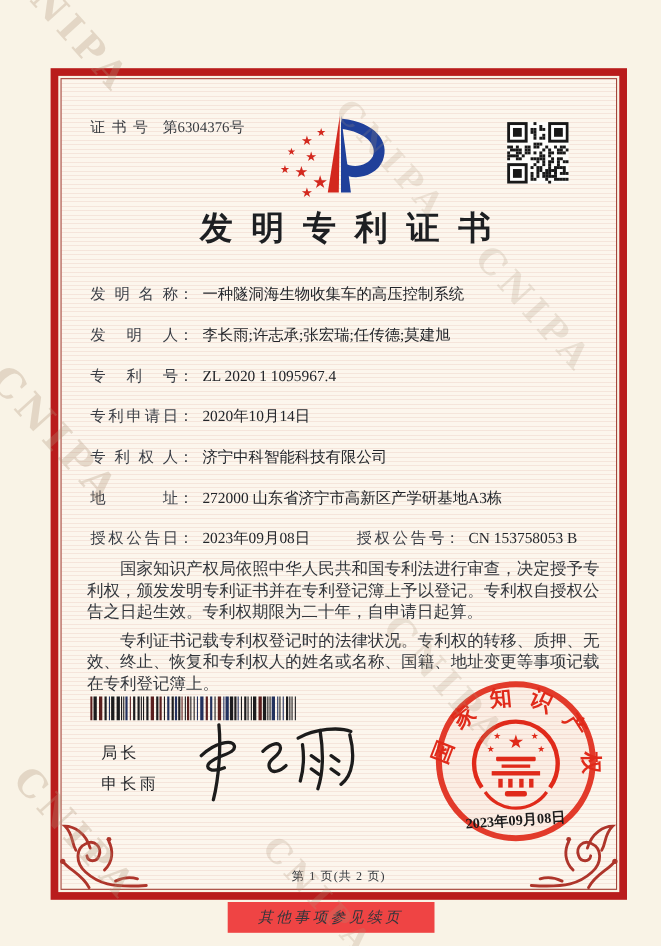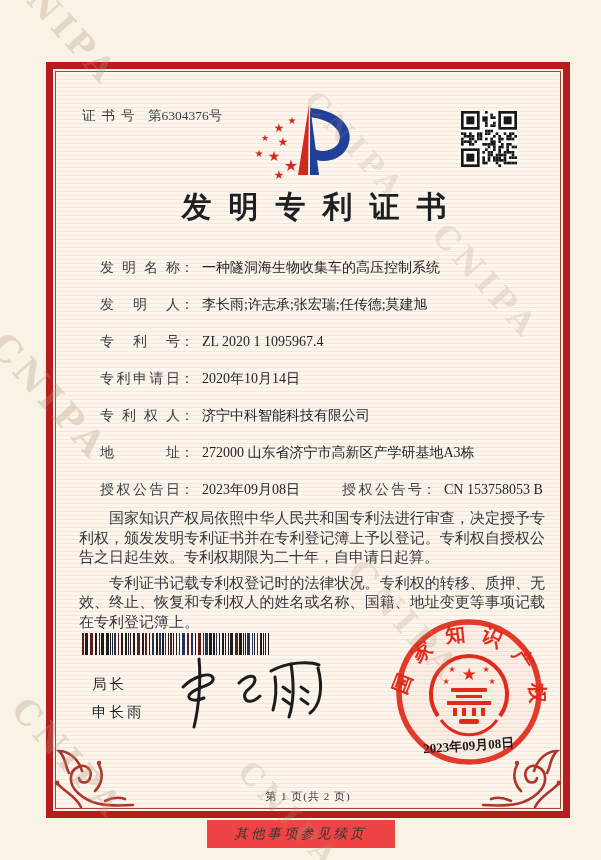--- a/index.html
+++ b/index.html
@@ -38,21 +38,21 @@
   }
   .cert-no .lbl{letter-spacing:6px;margin-right:4px;}
   .logo{position:absolute;left:50%;top:30px;transform:translateX(-50%);}
   .qr{position:absolute;left:408px;top:42px;width:56px;height:56px;}
   .title{
     position:absolute;left:0;right:0;top:118px;text-align:center;
     font-size:30px;font-weight:700;color:#1d1f22;
     letter-spacing:17px;text-indent:17px;padding-left:12px;
   }
   
-  .fields{position:absolute;left:47px;top:190px;right:24px;}
+  .fields{position:absolute;left:29px;top:190px;right:24px;}
   .frow{height:22px;margin-bottom:15px;font-size:14px;white-space:nowrap;}
   .flabel{
     display:inline-block;width:80px;color:#3a3e46;
     text-align:justify;text-align-last:justify;vertical-align:top;
   }
   .fcolon{color:#3a3e46;margin-right:8px;}
   .fvalue{color:#22252a;}
   .auth-pair2{margin-left:42px;}
   
   .paras{

